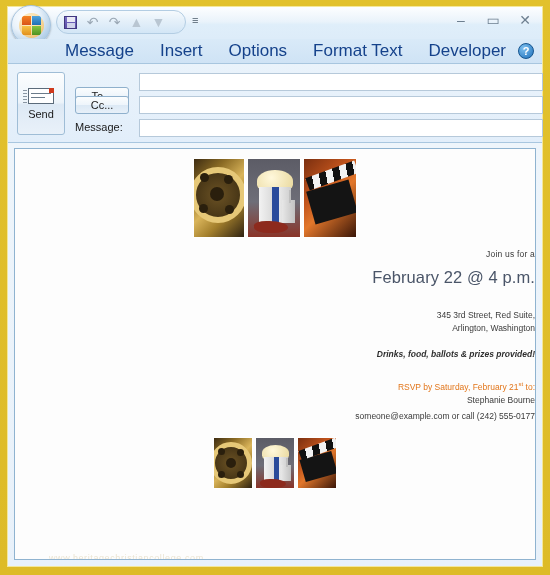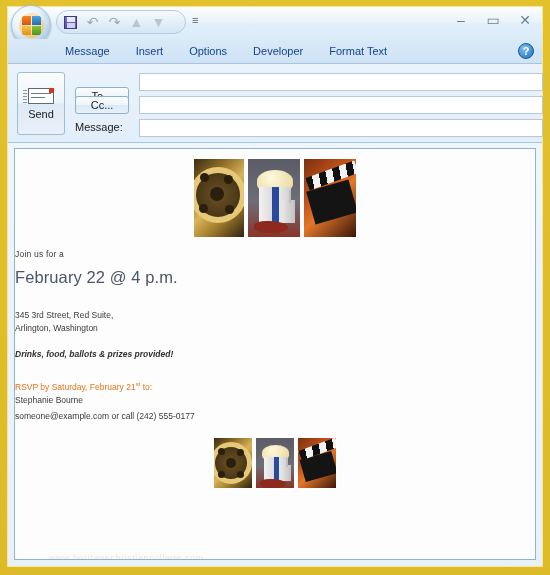--- a/index.html
+++ b/index.html
@@ -81,21 +81,21 @@
           color:#6d7f90; font-size:14px; cursor:pointer; }
 
   
   .tabbar {
     position: relative; height: 25px;
     background: linear-gradient(to bottom, #d9eaf8 0%, #cfe3f5 100%);
     border-bottom: 1px solid #a8c6df;
     display: flex; align-items: center; padding-left: 44px;
   }
   .tab {
-    font-size: 11px; color: #15428b;
+    font-size: 17px; color: #15428b;
     padding: 3px 13px; cursor: pointer; white-space: nowrap;
   }
   .help-ico {
     position:absolute; right:8px; top:4px;
     width:16px; height:16px; border-radius:50%;
     background: radial-gradient(circle at 35% 30%, #7fc1f0, #1d6fba);
     color:#fff; font-size:11px; font-weight:bold;
     display:flex; align-items:center; justify-content:center;
     cursor:pointer; border:1px solid #15558f;
   }
@@ -147,21 +147,21 @@
     background: linear-gradient(to bottom, #eef5fb 0%, #e8f1fa 100%);
     padding: 5px 6px 6px 6px;
   }
   .body-sheet {
     width:100%; height:100%;
     background:#fdfdfd; border:1px solid #8fb3d0;
     position:relative; overflow:hidden;
   }
 
   
-  .inv { position:absolute; left:0; right:0; top:0; text-align:left; }
+  .inv { position:absolute; left:0; right:0; top:0; text-align:right; }
 
   .photo-row { display:flex; justify-content:center; gap:2px; margin-top:9px; }
   .photo { border:1px solid #ffffff; }
 
   
   .ph-reel { background: linear-gradient(135deg,#3d2c12 0%,#8a6a24 25%,#d9b45a 50%,#a37f2c 70%,#2e2212 100%); position:relative; overflow:hidden; }
   .reel-disc { position:absolute; border-radius:50%; border:6px solid #e6c878; background:radial-gradient(circle,#6b5224 0%,#3a2b11 100%); }
   .reel-hole { position:absolute; border-radius:50%; background:#2a1f0d; }
   
   .ph-corn { background: linear-gradient(to bottom,#5c5c66 0%,#6e6e78 55%,#8a3428 100%); position:relative; overflow:hidden; }
@@ -247,22 +247,22 @@
         <div class="wbtn">–</div>
         <div class="wbtn">▭</div>
         <div class="wbtn">✕</div>
       </div>
     </div>
 
     <div class="tabbar">
       <div class="tab">Message</div>
       <div class="tab">Insert</div>
       <div class="tab">Options</div>
+      <div class="tab">Format Text</div>
       <div class="tab">Developer</div>
-      <div class="tab">Format Text</div>
       <div class="help-ico">?</div>
     </div>
 
     <div class="hdr">
 
       <div class="send-btn">
         <div class="env">
           <span class="env-dot"></span>
           <span class="env-bars"></span>
         </div>

